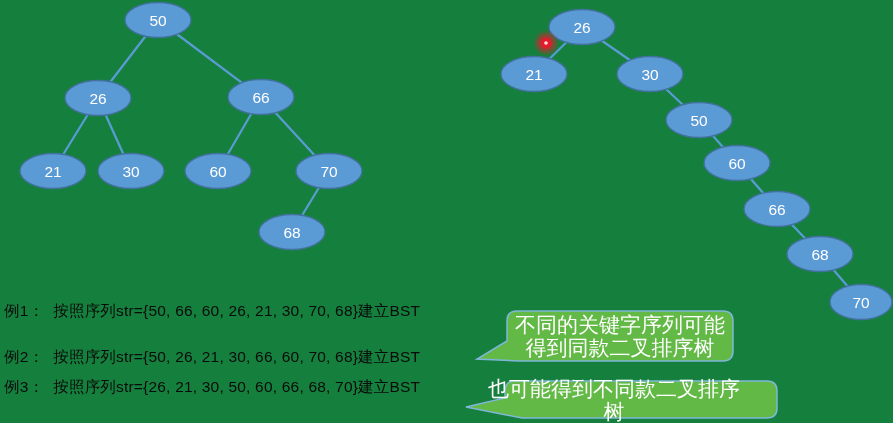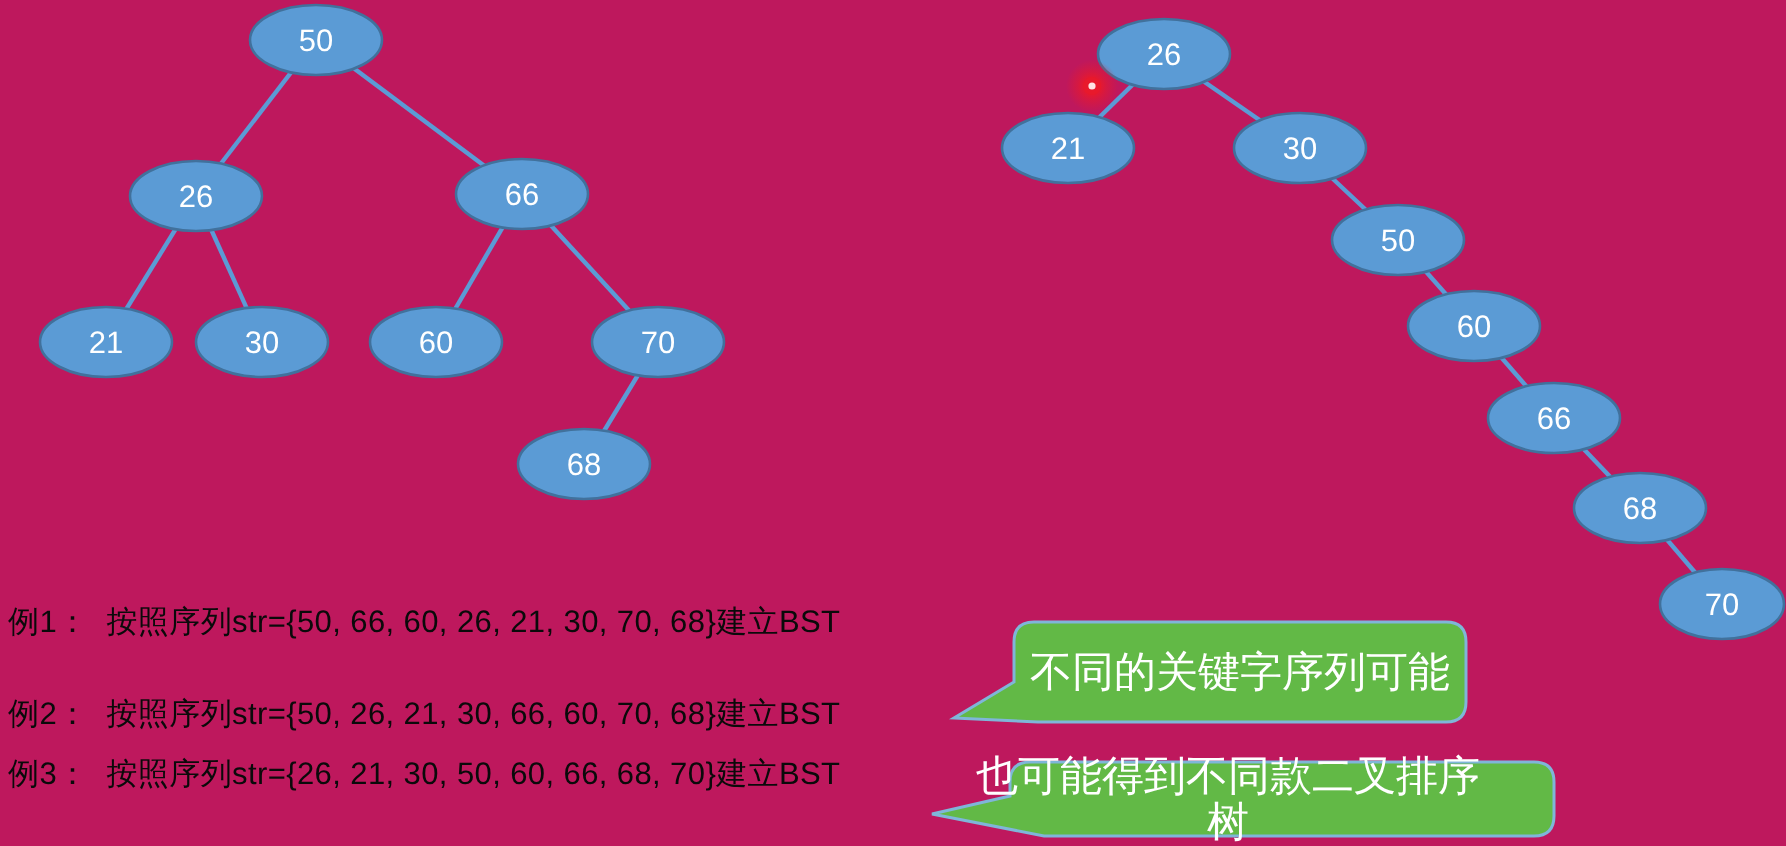--- a/index.html
+++ b/index.html
@@ -1,17 +1,17 @@
 <!DOCTYPE html>
 <html><head>
 <meta charset="utf-8">
 <style>
   html,body{margin:0;padding:0;background:#fff;}
   .canvas{
-    position:relative;width:893px;height:423px;background:#be185d;overflow:hidden;
+    position:relative;width:893px;height:423px;background:#15803d;overflow:hidden;
     font-family:"Liberation Sans","DejaVu Sans",sans-serif;
   }
   #diagram-svg{position:absolute;left:0;top:0;z-index:0;}
   .example-list{position:absolute;left:0;top:0;width:470px;height:423px;z-index:1;}
   .example-line{
     position:absolute;left:4px;white-space:nowrap;
     font-size:15.5px;color:#0a0a0a;letter-spacing:0.2px;
   }
   .example-line .ex-label{margin-right:9px;}
   .ex1{top:301px;} .ex2{top:347px;} .ex3{top:377px;}
@@ -131,19 +131,20 @@
     <div class="example-line ex2">
       <span class="ex-label">例2：</span><span class="ex-text">按照序列str={50, 26, 21, 30, 66, 60, 70, 68}建立BST</span>
     </div>
     <div class="example-line ex3">
       <span class="ex-label">例3：</span><span class="ex-text">按照序列str={26, 21, 30, 50, 60, 66, 68, 70}建立BST</span>
     </div>
   </div>
 
   <div class="callout-label" id="callout1">
     <span>不同的关键字序列可能</span>
+    <span>得到同款二叉排序树</span>
   </div>
 
   <div class="callout-label" id="callout2">
     <span>也可能得到不同款二叉排序树</span>
   </div>
 
 </div>
 
 </body></html>

